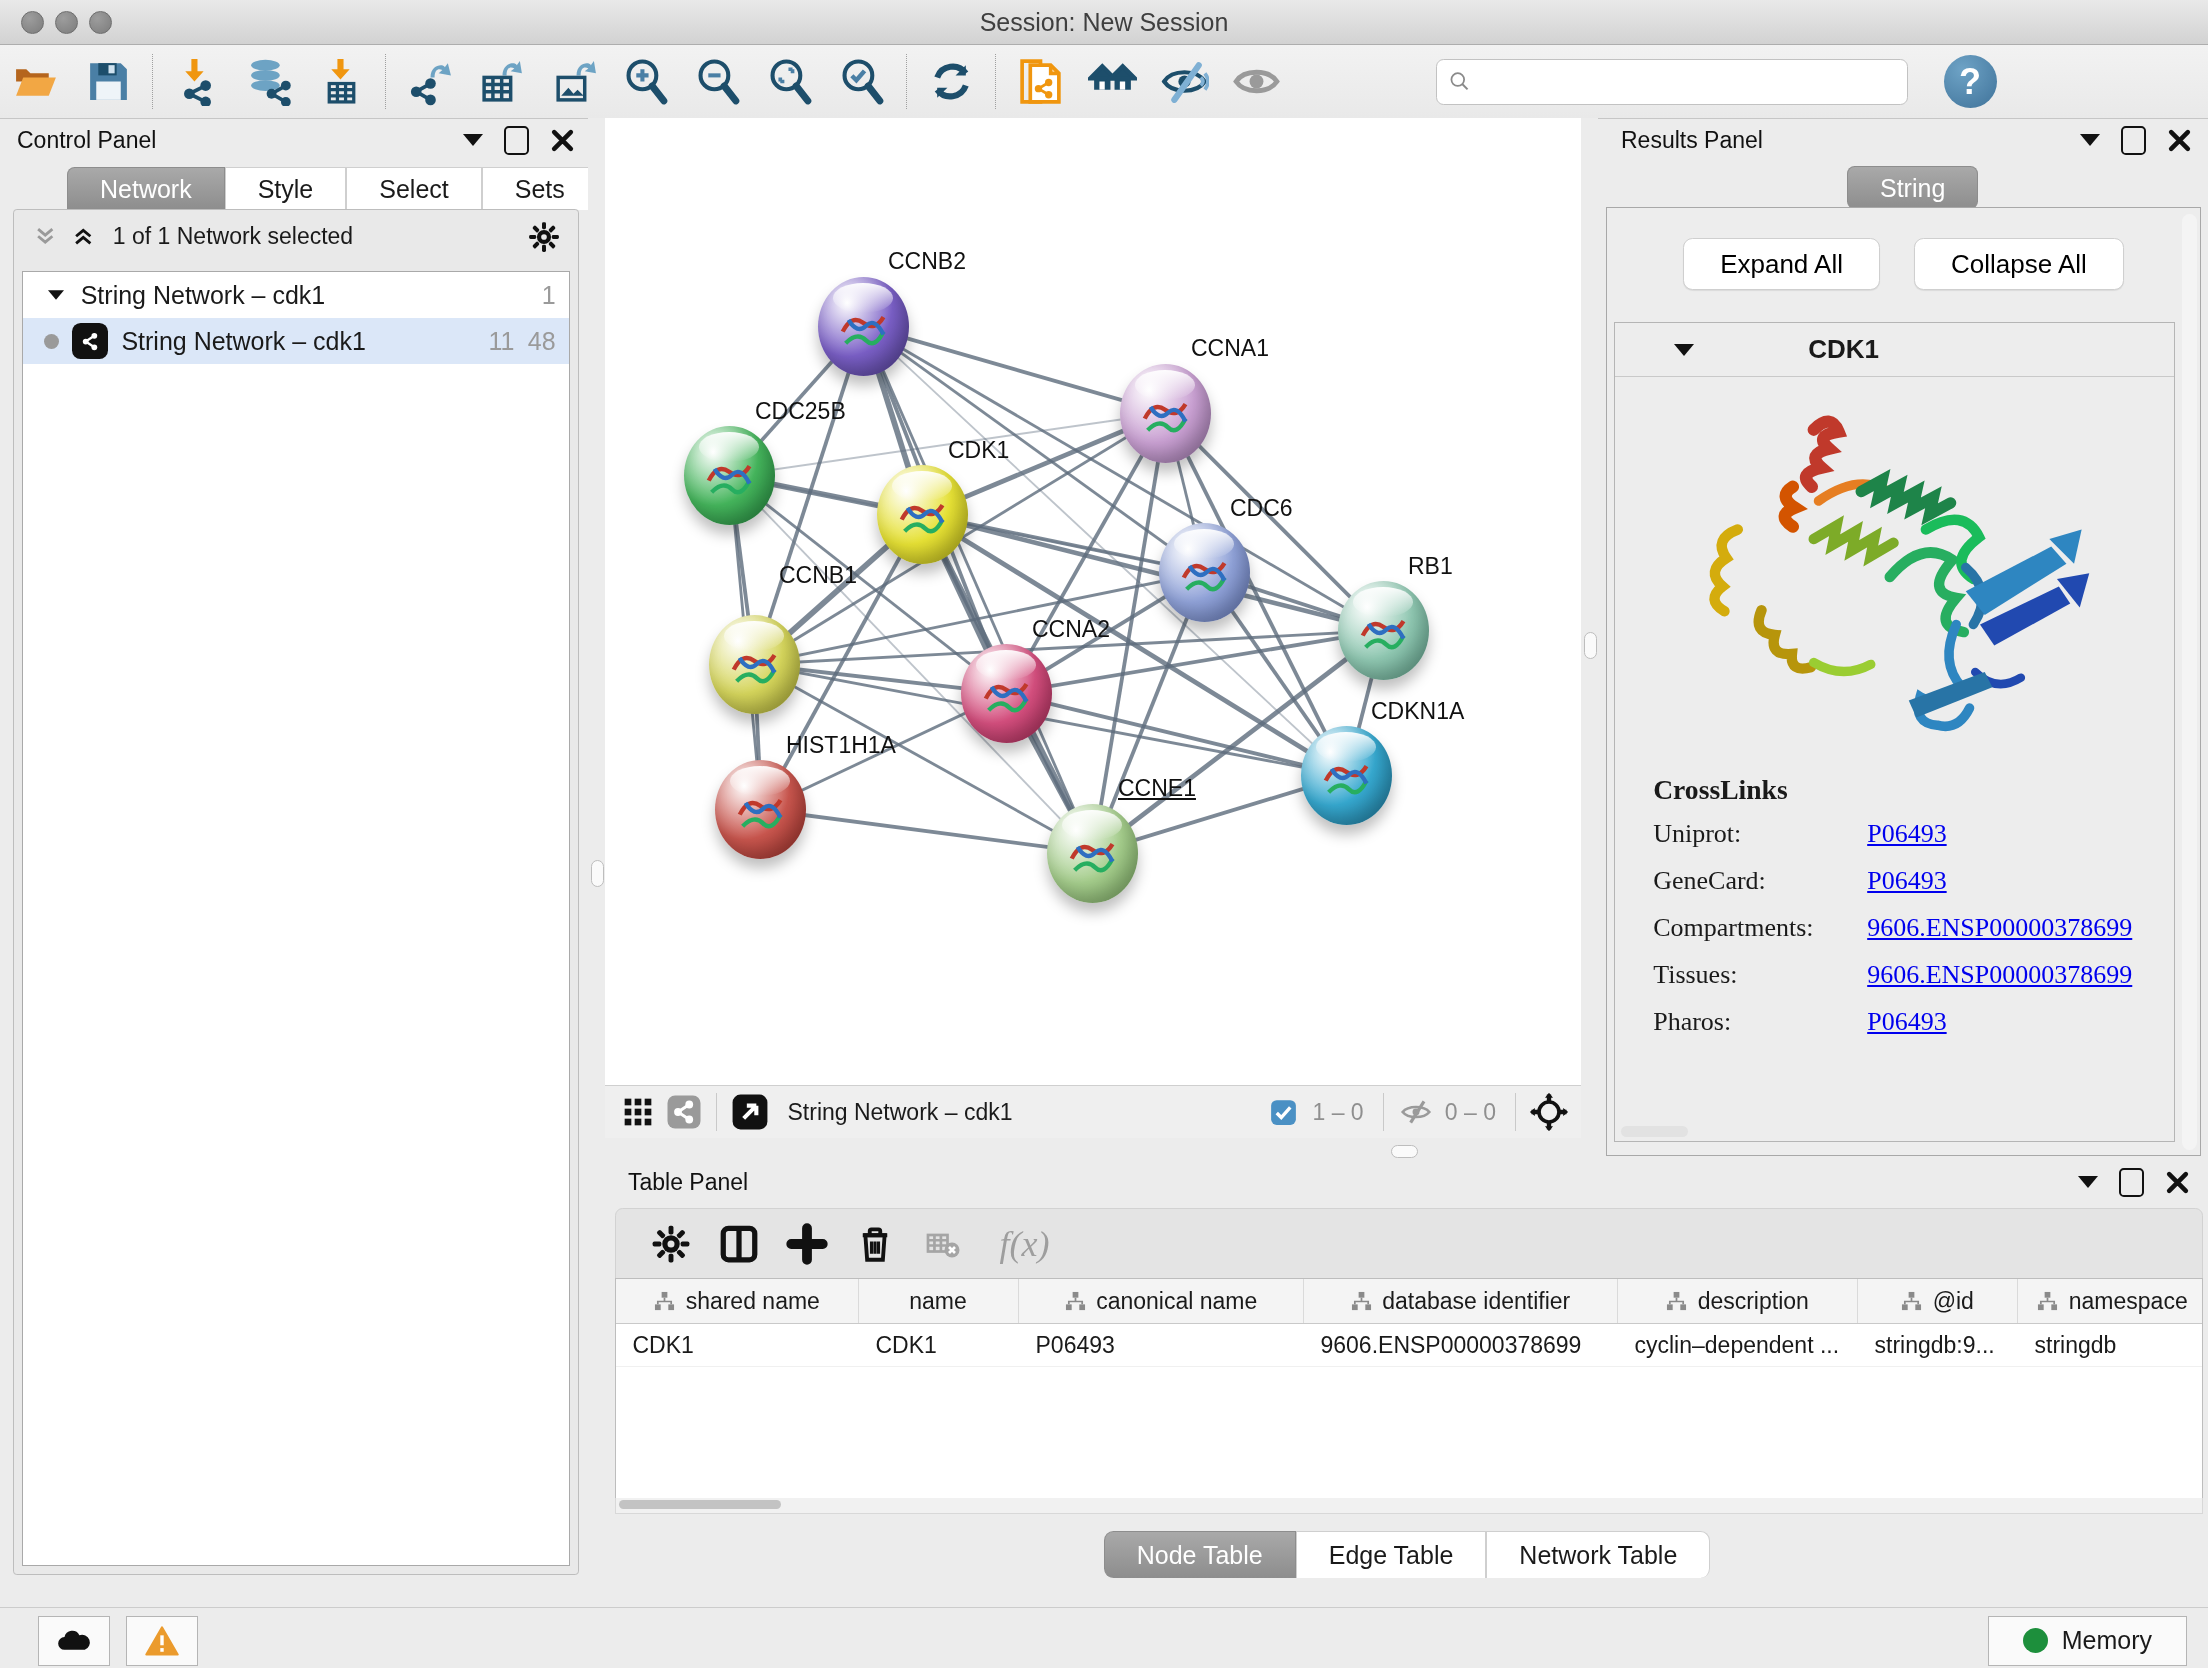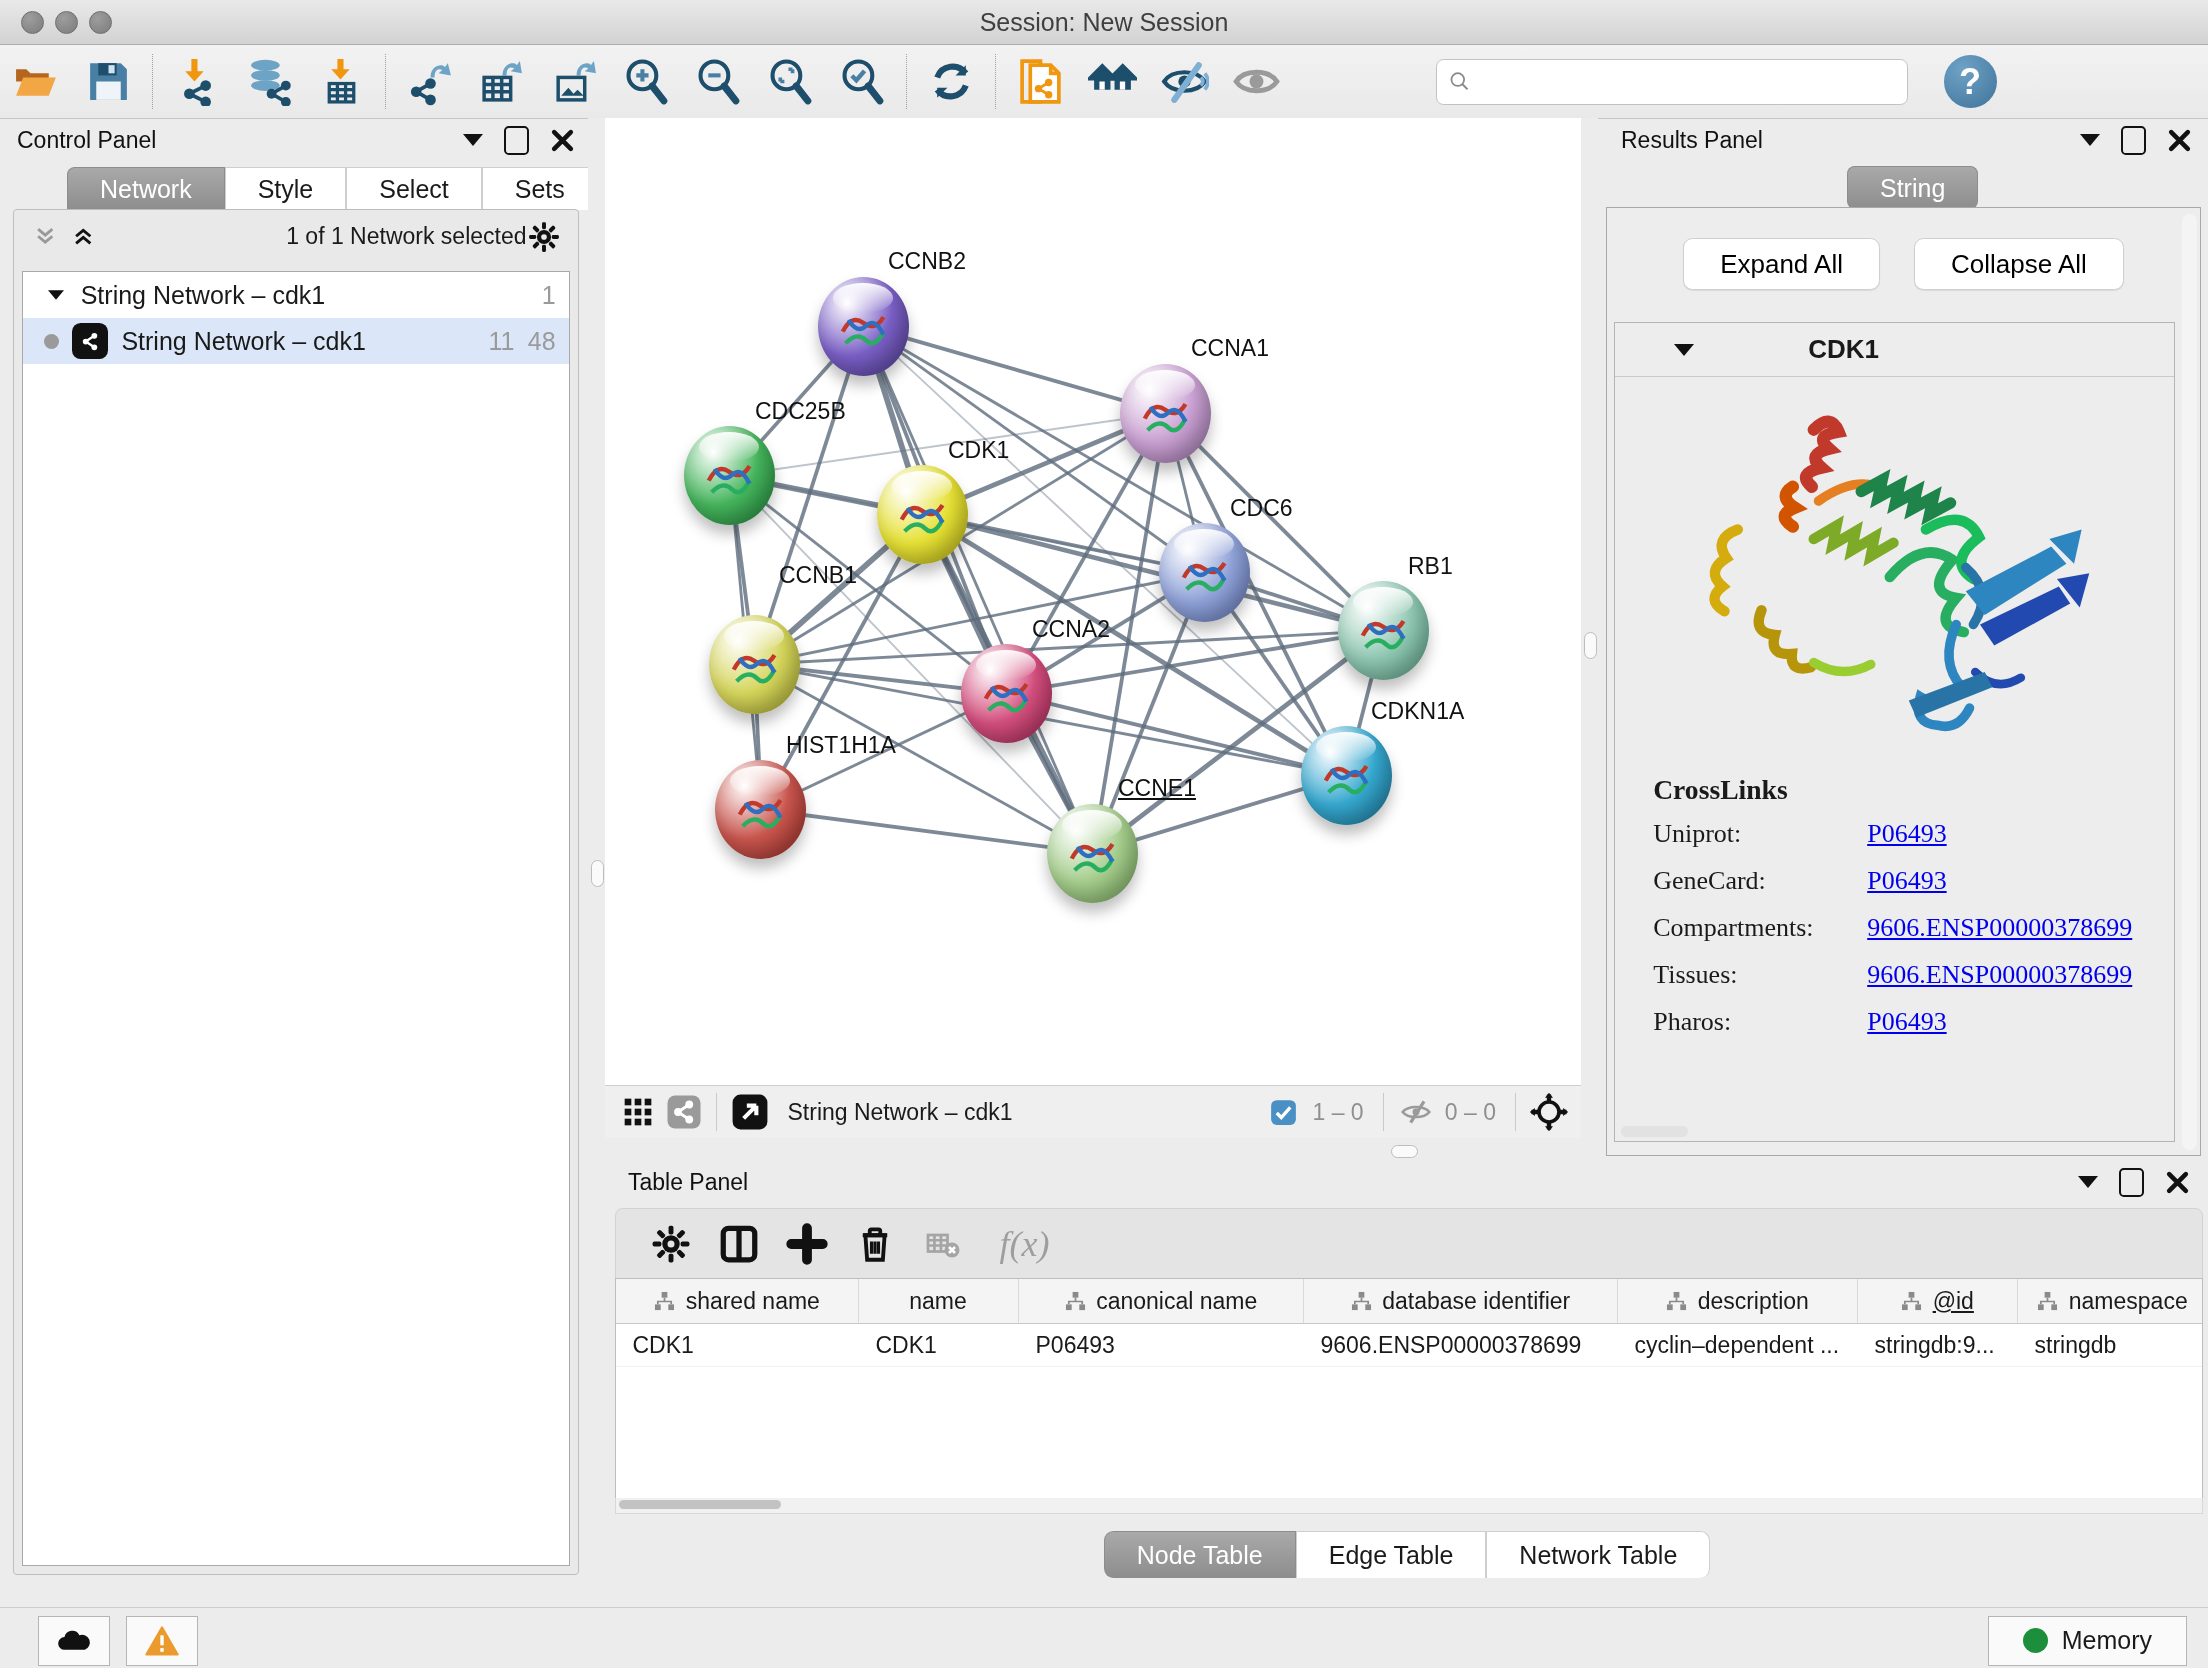--- a/index.html
+++ b/index.html
@@ -43,21 +43,21 @@
   .tab.sel{background:linear-gradient(#a9a9a9,#8d8d8d);color:#fff;border-color:#8d8d8d;}
   .tab.first{border-radius:7.6px 0 0 0;}
   .tab.last{border-radius:0 7.6px 0 0;}
   
   .control-panel{position:absolute;left:0;top:118px;width:588px;height:1457px;}
   .cp-head{position:absolute;left:17px;right:13.3px;top:7.6px;display:flex;align-items:center;}
   .cp-tabs{position:absolute;left:67px;top:49px;display:flex;}
   .cp-body{position:absolute;left:13.3px;right:9.5px;top:91px;bottom:0;background:#e9e9e9;
     border:1px solid #bdbdbd;border-radius:3.8px;}
   .cp-sub{height:53px;display:flex;align-items:center;padding:0 17px;font-size:23px;}
-  .cp-sub .label{flex:1;text-align:right;}
+  .cp-sub .label{flex:1;text-align:left;}
   .tree{position:absolute;left:7.6px;right:7.6px;top:61px;bottom:7.6px;background:#fff;
     border:1px solid #a9a9a9;}
   .trow{height:46px;display:flex;align-items:center;font-size:25px;padding:0 13.3px;}
   .trow .cnt{color:#9a9a9a;margin-left:13.3px;}
   .trow.sel{background:#dbe7f8;}
   .dot{width:15px;height:15px;border-radius:50%;background:#9a9a9a;margin:0 13.3px 0 7.6px;}
   .badge{width:36px;height:36px;border-radius:8.6px;background:#111;display:flex;align-items:center;justify-content:center;margin-right:13.3px;}
   .grow{flex:1;}
   
   .canvas{position:absolute;left:605px;top:118px;width:976px;height:967px;background:#fff;}
@@ -780,21 +780,21 @@
           <svg width="23" height="21" viewBox="0 0 24 22">
             <g fill="#8a8a8a">
               <rect x="9" y="1" width="6" height="6"></rect>
               <rect x="2" y="14" width="6" height="6"></rect>
               <rect x="16" y="14" width="6" height="6"></rect>
               <path d="M12 7 v4 M5 14 v-3 h14 v3" stroke="#8a8a8a" stroke-width="1.8" fill="none"></path>
             </g>
           </svg>
           <span>description</span>
         </div>
-        <div class="th" style="width: 160px; text-decoration: underline;">
+        <div class="th" style="width: 160px;">
           <svg width="23" height="21" viewBox="0 0 24 22">
             <g fill="#8a8a8a">
               <rect x="9" y="1" width="6" height="6"></rect>
               <rect x="2" y="14" width="6" height="6"></rect>
               <rect x="16" y="14" width="6" height="6"></rect>
               <path d="M12 7 v4 M5 14 v-3 h14 v3" stroke="#8a8a8a" stroke-width="1.8" fill="none"></path>
             </g>
           </svg>
           <span>@id</span>
         </div>

